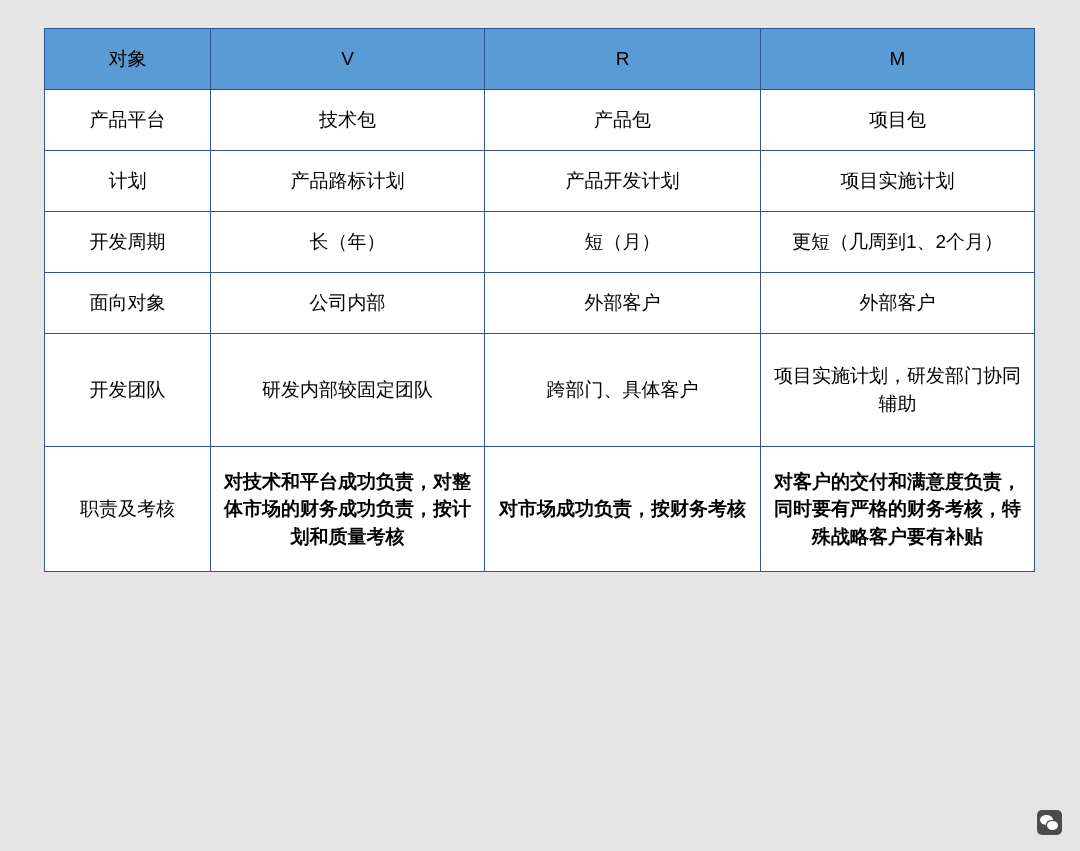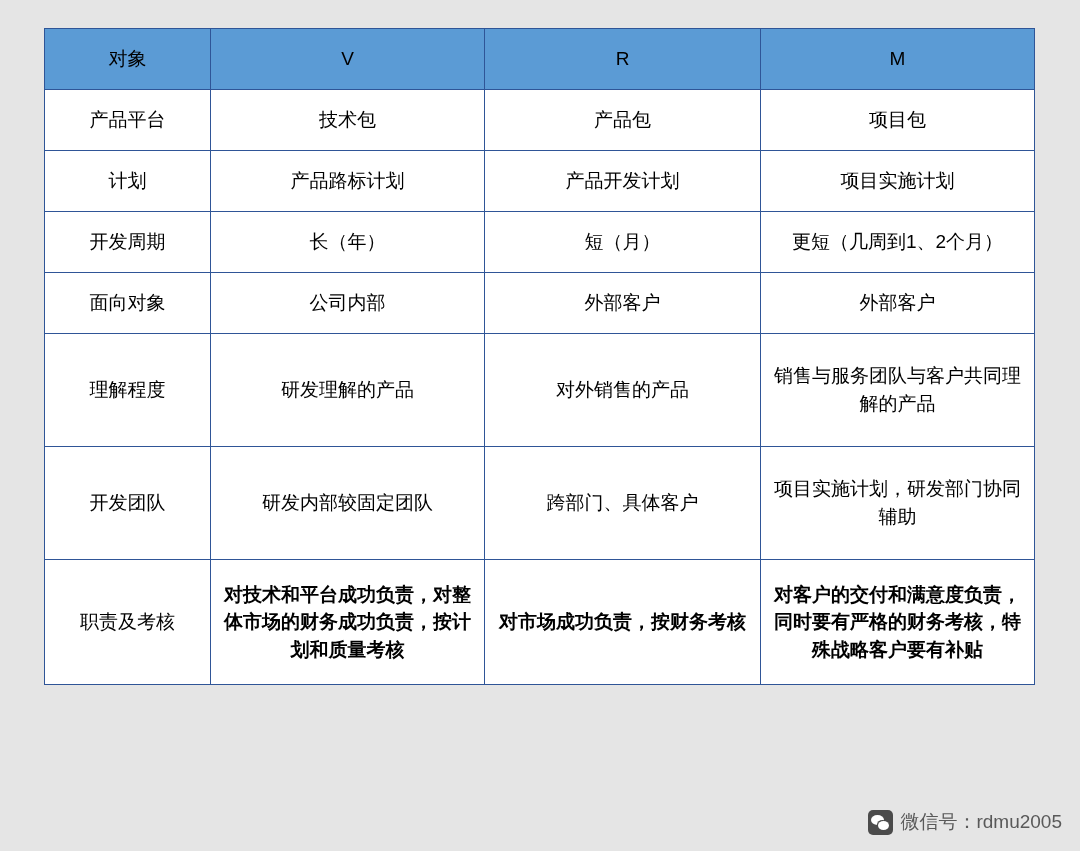--- a/index.html
+++ b/index.html
@@ -155,26 +155,20 @@
           <td>长（年）</td>
           <td>短（月）</td>
           <td>更短（几周到1、2个月）</td>
         </tr>
         <tr class="row-h-5">
           <td class="label-cell">面向对象</td>
           <td>公司内部</td>
           <td>外部客户</td>
           <td>外部客户</td>
         </tr>
-        <tr class="row-h-6">
-          <td class="label-cell">理解程度</td>
-          <td>研发理解的产品</td>
-          <td>对外销售的产品</td>
-          <td>销售与服务团队与客户共同理解的产品</td>
-        </tr>
         <tr class="row-h-8">
           <td class="label-cell">开发团队</td>
           <td>研发内部较固定团队</td>
           <td>跨部门、具体客户</td>
           <td>项目实施计划，研发部门协同辅助</td>
         </tr>
         <tr class="row-h-9">
           <td class="label-cell">职责及考核</td>
           <td class="bold-cell">对技术和平台成功负责，对整体市场的财务成功负责，按计划和质量考核</td>
           <td class="bold-cell">对市场成功负责，按财务考核</td>
@@ -182,16 +176,15 @@
         </tr>
       </tbody>
     </table>
   </div>
 
   <div class="footer">
     <span class="wechat-badge">
       <span class="bubble-a"></span>
       <span class="bubble-b"></span>
     </span>
-    <span class="footer-text">微信号：rdmu2005</span>
   </div>
 
 </div>
 
 </body></html>

